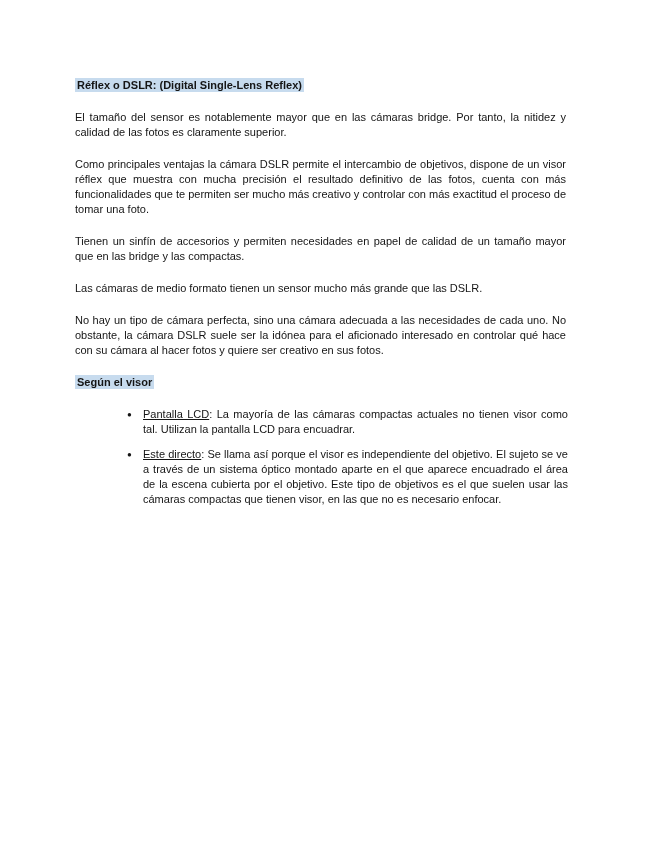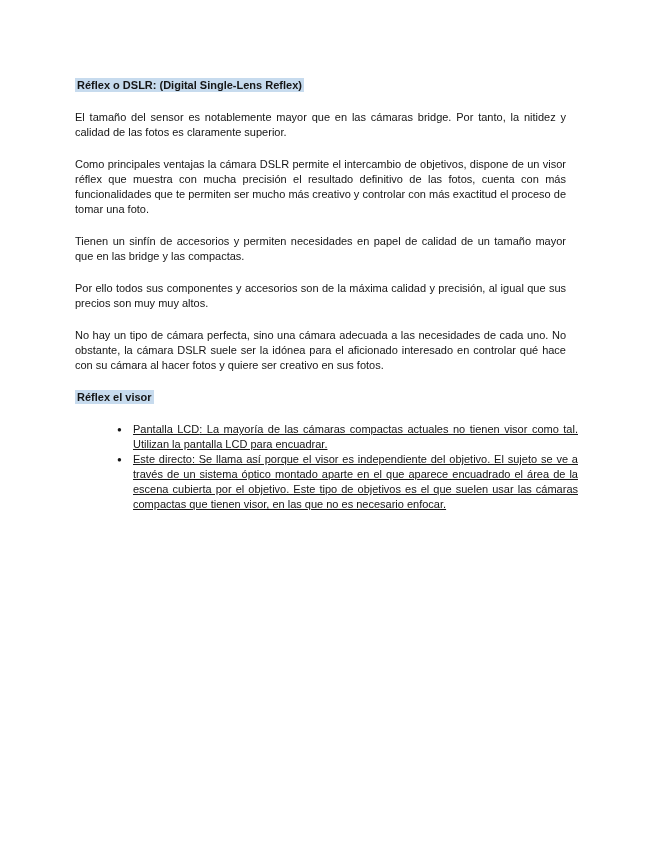--- a/index.html
+++ b/index.html
@@ -34,22 +34,21 @@
     text-align: justify;
   }
   ul.bullet-list {
     margin: 0 0 17px 0;
     padding: 0 0 0 58px;
     list-style: none;
   }
   ul.bullet-list li {
     position: relative;
     text-align: justify;
-    margin: 0;
-    text-decoration: underline;
+    margin: 10px;
   }
   ul.bullet-list li::before {
     content: "\25CF";
     position: absolute;
     left: -16px;
     top: 0;
     font-size: 8px;
   }
   .term { text-decoration: underline; }
 </style>
@@ -58,23 +57,23 @@
 
 <div class="page">
 
   <h1 class="doc-title"><span class="hl">Réflex o DSLR: (Digital Single-Lens Reflex)</span></h1>
 
   <p class="body-par">El tamaño del sensor es notablemente mayor que en las cámaras bridge. Por tanto, la nitidez y calidad de las fotos es claramente superior.</p>
   <p class="body-par">Como principales ventajas la cámara DSLR permite el intercambio de objetivos, dispone de un visor réflex que muestra con mucha precisión el resultado definitivo de las fotos, cuenta con más funcionalidades que te permiten ser mucho más creativo y controlar con más exactitud el proceso de tomar una foto.</p>
   <p class="body-par">Tienen un sinfín de accesorios y permiten necesidades en papel de calidad de un tamaño mayor que en las bridge y las compactas.</p>
 
 
-  <p class="body-par">Por ello todos sus componentes y accesorios son de la máxima calidad y precisión, al igual que sus precios son muy muy altos.</p>
+  <p class="body-par">Las cámaras de medio formato tienen un sensor mucho más grande que las DSLR.</p>
   <p class="body-par">No hay un tipo de cámara perfecta, sino una cámara adecuada a las necesidades de cada uno. No obstante, la cámara DSLR suele ser la idónea para el aficionado interesado en controlar qué hace con su cámara al hacer fotos y quiere ser creativo en sus fotos.</p>
 
-  <h2 class="section-heading"><span class="hl">Réflex el visor</span></h2>
+  <h2 class="section-heading"><span class="hl">Según el visor</span></h2>
 
   <ul class="bullet-list">
     <li><span class="term">Pantalla LCD</span><span>: La mayoría de las cámaras compactas actuales no tienen visor como tal. Utilizan la pantalla LCD para encuadrar.</span></li>
     <li><span class="term">Este directo</span><span>: Se llama así porque el visor es independiente del objetivo. El sujeto se ve a través de un sistema óptico montado aparte en el que aparece encuadrado el área de la escena cubierta por el objetivo. Este tipo de objetivos es el que suelen usar las cámaras compactas que tienen visor, en las que no es necesario enfocar.</span></li>
   </ul>
 
 </div>
 
 </body></html>

